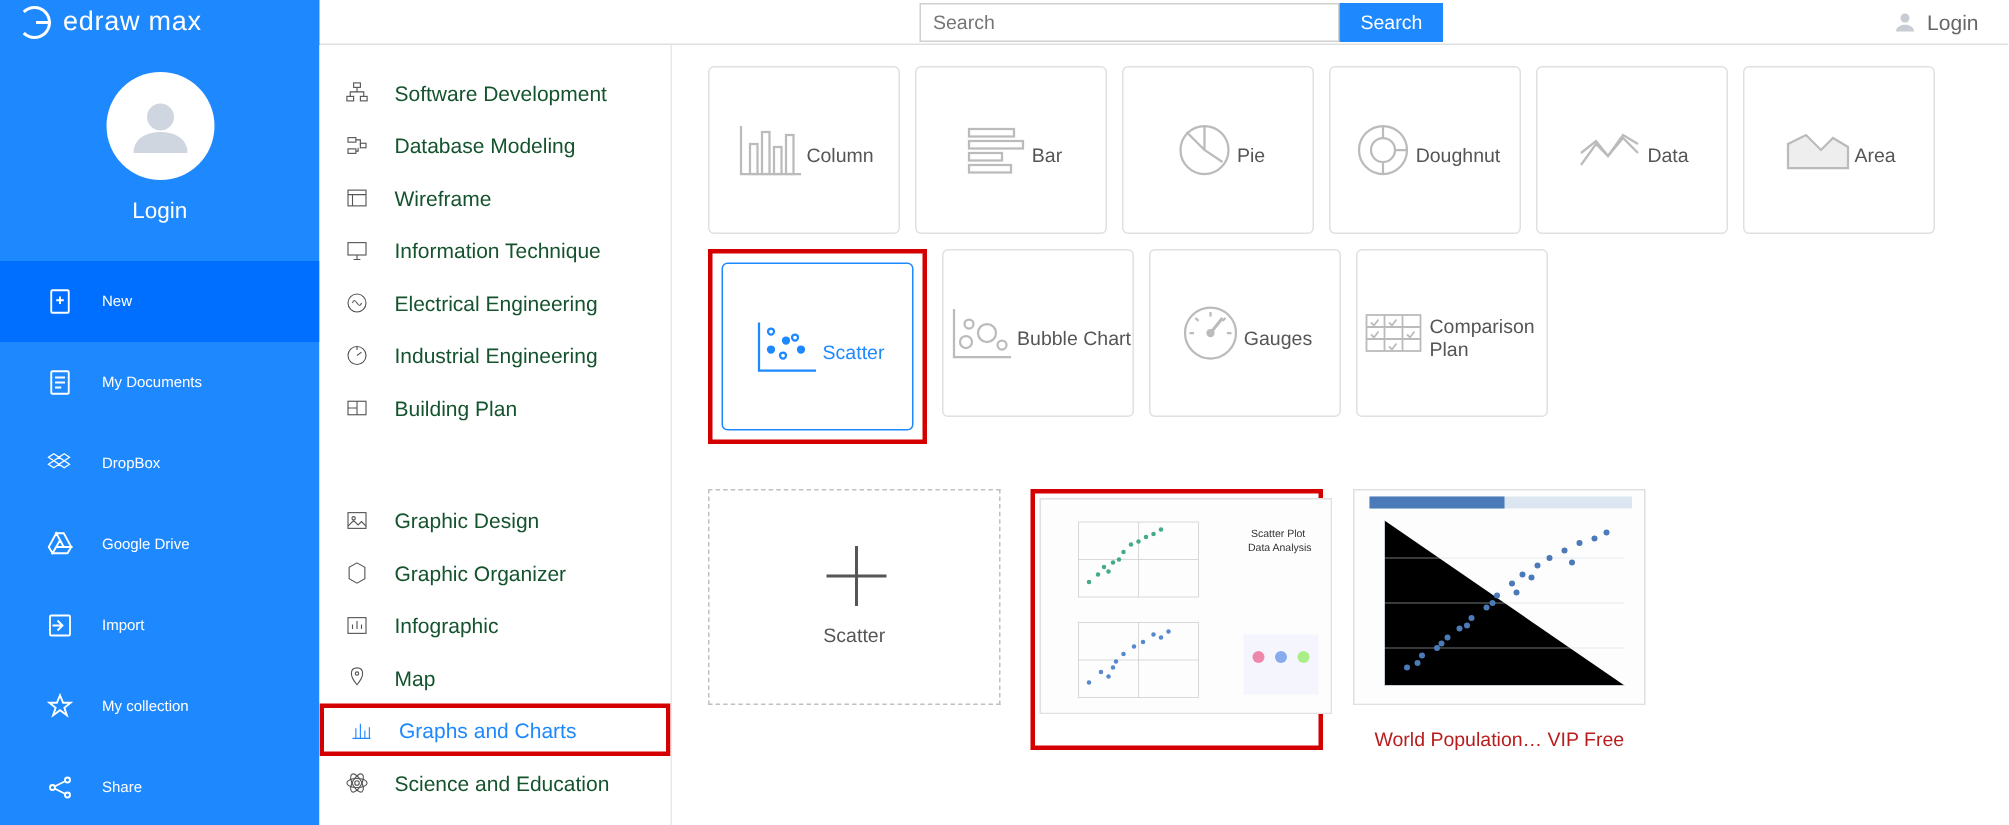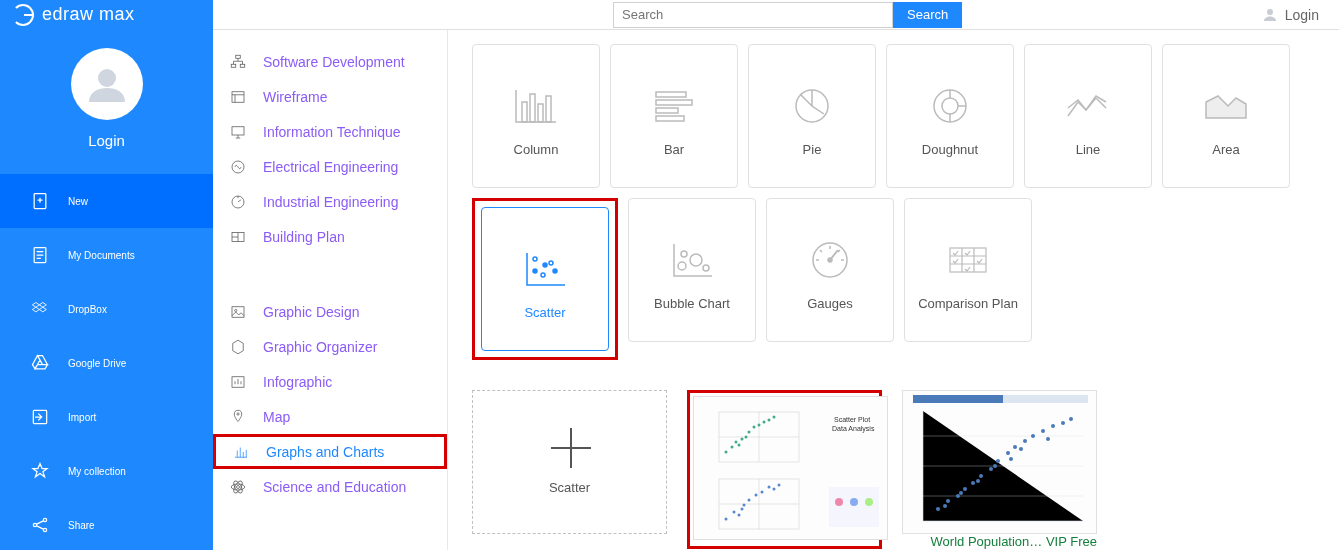--- a/index.html
+++ b/index.html
@@ -16,42 +16,42 @@
 .login-top svg { margin-right: 6px; }
 .main-wrap { display: flex; height: calc(100% - 30px); }
 .sidebar { width: 213px; background: #1e88ff; color: #fff; padding-top: 18px; }
 .avatar { width: 72px; height: 72px; margin: 0 auto 12px; background: #fff; border-radius: 50%; display: flex; align-items: center; justify-content: center; }
 .avatar svg { fill: #d0d6df; }
 .sidebar-login { text-align: center; font-size: 15px; margin-bottom: 25px; }
 .side-item { display: flex; align-items: center; height: 54px; padding-left: 30px; cursor: pointer; font-size: 10px; }
 .side-item.active { background: #006eff; }
 .side-item svg, .side-item .side-ico { width: 20px; height: 20px; margin-right: 18px; flex-shrink: 0; }
 .panel2 { width: 235px; background: #fff; border-right: 1px solid #e8e8e8; padding-top: 14px; overflow: hidden; }
-.p2-item { display: flex; align-items: center; height: 35px; padding-left: 16px; cursor: pointer; color: #8b5cf6; font-size: 14px; }
+.p2-item { display: flex; align-items: center; height: 35px; padding-left: 16px; cursor: pointer; color: #14532d; font-size: 14px; }
 .p2-item.active { color: #1e88ff; text-align: right; }
 .p2-item svg, .p2-item .p2-ico { width: 18px; height: 18px; margin-right: 16px; stroke: #555; fill: none; flex-shrink: 0; }
 .p2-item.active svg { stroke: #1e88ff; }
 .p2-gap { height: 40px; }
 .hl-red { border: 3px solid #d40000; }
 .content { flex: 1; padding: 14px 24px; background: #fff; overflow: hidden; position: relative; }
 .chart-grid { display: flex; flex-wrap: wrap; gap: 10px; }
-.chart-card { width: 128px; height: 144px; border: 1px solid #e0e0e0; border-radius: 4px; display: flex; flex-direction: column; align-items: center; justify-content: center; cursor: pointer; background: #fff; }
+.chart-card { width: 128px; height: 112px; border: 1px solid #e0e0e0; border-radius: 4px; display: flex; flex-direction: row; align-items: center; justify-content: center; cursor: pointer; background: #fff; }
 .chart-card.selected { border: 1px solid #1e88ff; color: #1e88ff; }
 .chart-card .cicon { height: 60px; display: flex; align-items: center; justify-content: center; }
 .chart-card .clabel { font-size: 13px; margin-top: 6px; color: #555; }
 .chart-card.selected .clabel { color: #1e88ff; }
 .scatter-wrap { padding: 6px; display: inline-block; }
 .templates { display: flex; gap: 20px; margin-top: 30px; }
 .tmpl { width: 195px; }
 .tmpl-box { width: 195px; height: 144px; border: 1px dashed #c0c0c0; display: flex; flex-direction: column; align-items: center; justify-content: center; background: #fff; }
 .tmpl-img { width: 195px; height: 144px; border: 1px solid #e0e0e0; background: #f9f9f9; position: relative; overflow: hidden; }
 .plus-h, .plus-v { background: #555; position: absolute; }
 .plus-h { width: 40px; height: 2px; }
 .plus-v { width: 2px; height: 40px; }
-.tmpl-label { font-size: 13px; text-align: right; margin-top: 0; color: #15803d; }
+.tmpl-label { font-size: 13px; text-align: center; margin-top: 15px; color: #b91c1c; }
 .tmpl-hl { padding: 3px; }
 </style>
 </head>
 <body>
 
 <div class="top-bar">
   <div class="logo-section">
     <span class="logo-icon"></span>
     <span class="logo-text">edraw max</span>
   </div>
@@ -134,20 +134,29 @@
         <svg viewBox="0 0 24 24">
           <rect x="9" y="3" width="6" height="4"></rect>
           <rect x="3" y="15" width="6" height="4"></rect>
           <rect x="15" y="15" width="6" height="4"></rect>
           <path d="M12 7v4M12 11H6v4M12 11h6v4"></path>
         </svg>
         <span>Software Development</span>
       </div>
     <div class="p2-item">
         <svg viewBox="0 0 24 24">
+          <rect x="4" y="5" width="7" height="4"></rect>
+          <rect x="4" y="15" width="7" height="4"></rect>
+          <rect x="15" y="10" width="5" height="4"></rect>
+          <path d="M11 7h4v5M11 17h2v-3"></path>
+        </svg>
+        <span>Database Modeling</span>
+      </div>
+    <div class="p2-item">
+        <svg viewBox="0 0 24 24">
           <rect x="4" y="5" width="16" height="14"></rect>
           <path d="M4 9h16M8 9v10"></path>
         </svg>
         <span>Wireframe</span>
       </div>
     <div class="p2-item">
         <svg viewBox="0 0 24 24">
           <rect x="4" y="5" width="16" height="11"></rect>
           <path d="M9 20h6M12 16v4"></path>
         </svg>
@@ -267,21 +276,21 @@
           </div>
         <div class="clabel">Doughnut</div>
       </div>
       <div class="chart-card">
         <div class="cicon">
             <svg width="48" height="36" viewBox="0 0 48 36" fill="none" stroke="#bbb" stroke-width="1.5">
               <path d="M4 28l10-14 8 8 10-12 10 10"></path>
               <path d="M4 20l10-8 8 10 10-14 10 6"></path>
             </svg>
           </div>
-        <div class="clabel">Line</div>
+        <div class="clabel">Data</div>
       </div>
       <div class="chart-card">
         <div class="cicon">
             <svg width="48" height="36" viewBox="0 0 48 36" fill="#eee" stroke="#bbb" stroke-width="1.5">
               <path d="M4 30V14l12-6 10 10 8-8 10 6v14z"></path>
             </svg>
           </div>
         <div class="clabel">Area</div>
       </div>
 

